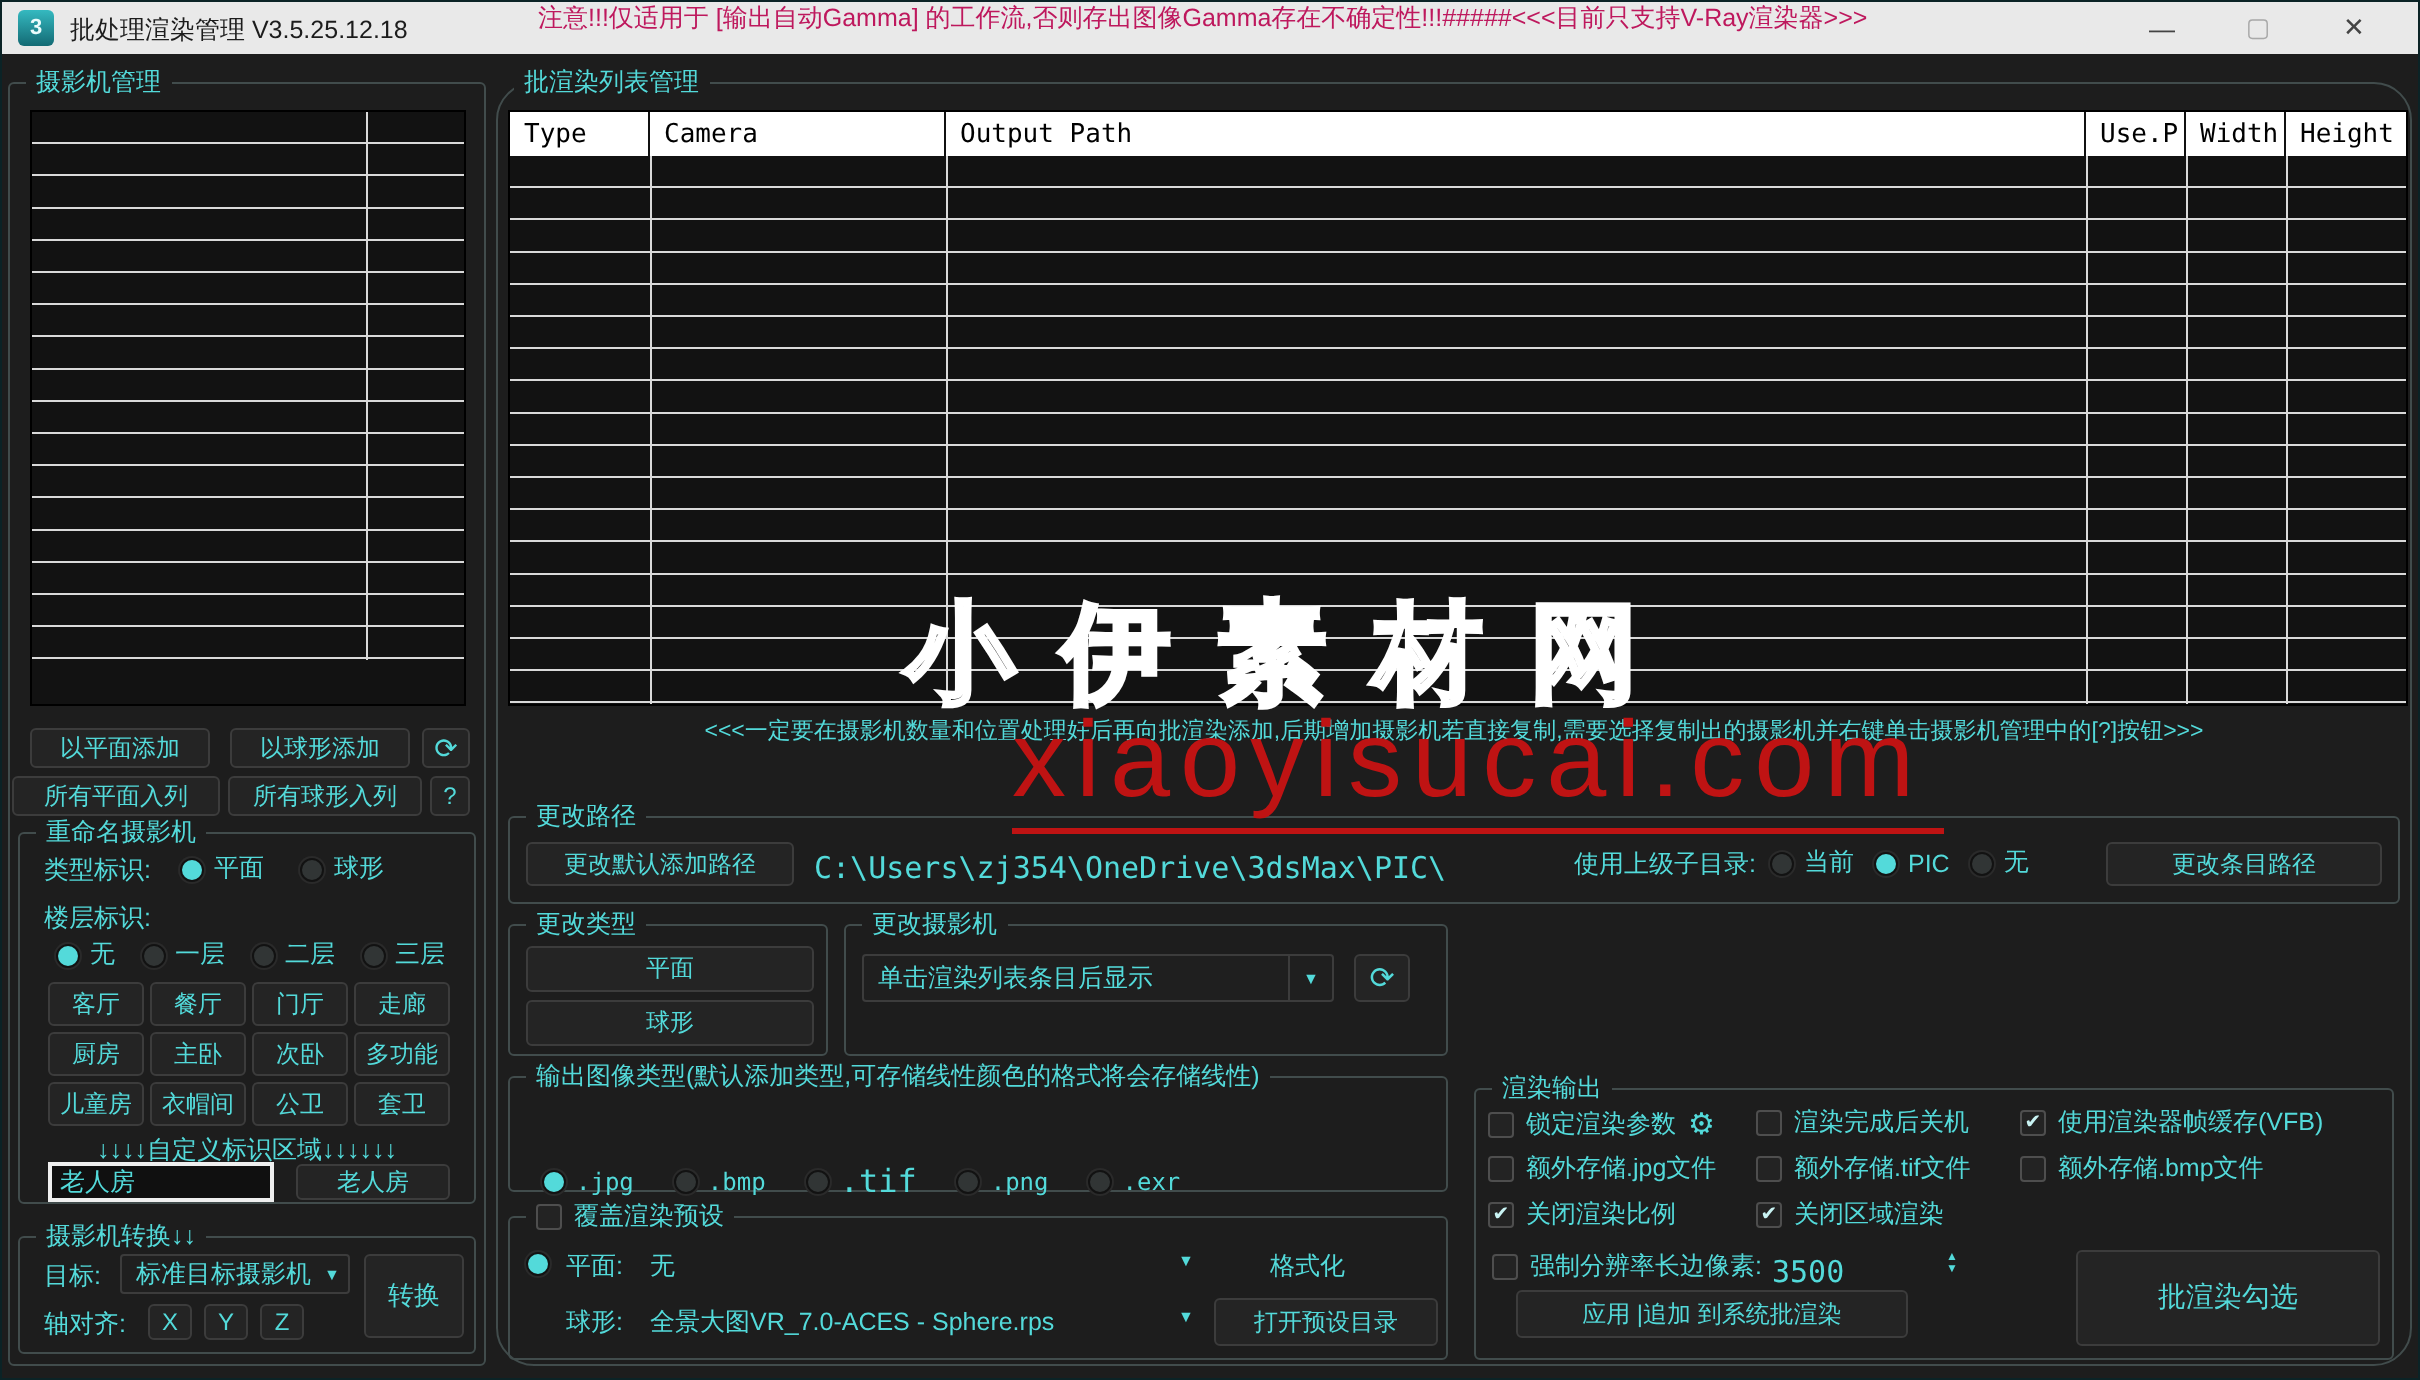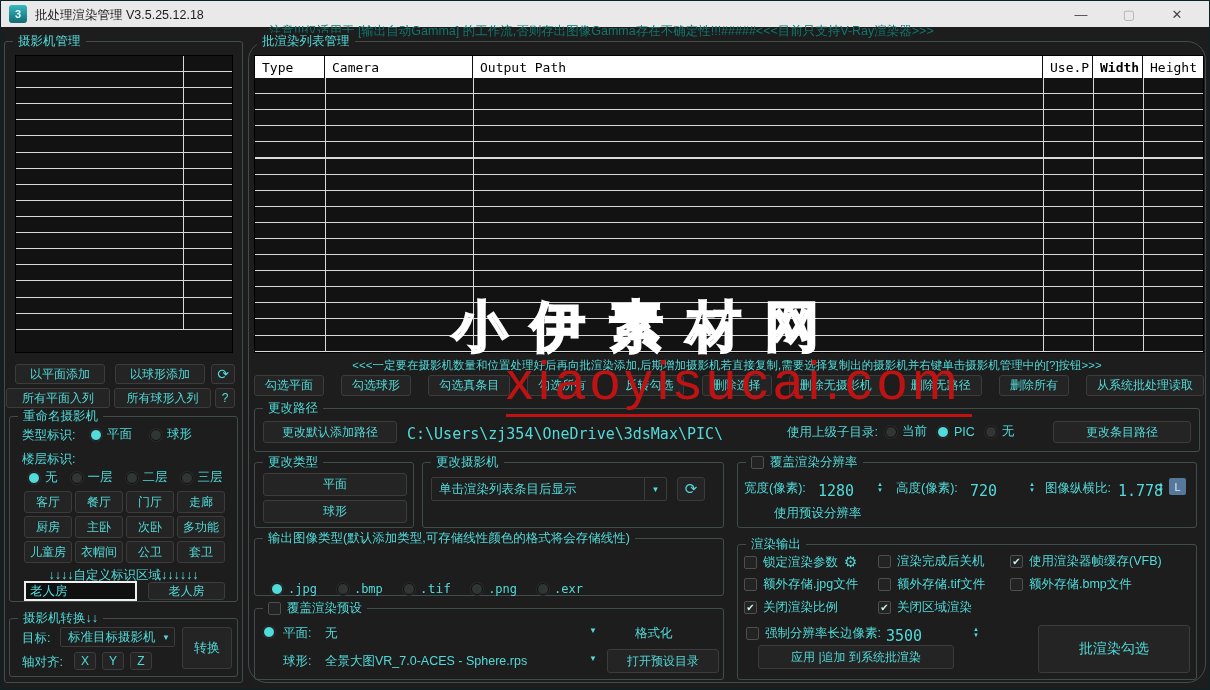--- a/index.html
+++ b/index.html
@@ -7,21 +7,21 @@
     --btn:#242424; --btnb:#3c3c3c; --grpb:#414c4c;
   }
   *{box-sizing:border-box;margin:0;padding:0;user-select:none;}
   body{width:1210px;height:690px;font-family:"Liberation Sans","DejaVu Sans",sans-serif;}
   .win{position:relative;width:1210px;height:690px;background:var(--bg);overflow:hidden;border:1px solid #0b2326;}
   .a{position:absolute;}
   
   .titlebar{position:absolute;left:0;top:0;width:100%;height:26px;background:#e9e9e9;color:#1c1c1c;font-size:12.5px;display:flex;align-items:center;}
   .appicon{position:absolute;left:8px;top:4px;width:18px;height:18px;border-radius:3px;background:linear-gradient(#35b9c0,#136a74);color:#eafcfc;font-weight:bold;font-size:11px;display:flex;align-items:center;justify-content:center;}
   .apptitle{position:absolute;left:34px;top:6px;}
-  .warn{position:absolute;left:268px;top:22px;color:#0f766e;white-space:nowrap;}
+  .warn{position:absolute;left:268px;top:0;color:#be185d;white-space:nowrap;}
   .winbtns{position:absolute;right:8px;top:0;height:26px;display:flex;}
   .winbtn{width:48px;height:26px;display:flex;align-items:center;justify-content:center;font-size:13px;color:#444;}
   .winbtn.max{color:#a9a9a9;}
   
   .group{position:absolute;border:1px solid var(--grpb);border-radius:3px;}
   .glabel{position:absolute;top:-9px;left:8px;background:var(--bg);padding:0 5px;color:var(--cy);font-size:12.5px;white-space:nowrap;display:flex;align-items:center;gap:6px;line-height:16px;}
   
   .tbl{position:absolute;background:var(--tbl);border:1px solid #000;}
   .thead{display:flex;height:22px;background:#fff;}
   .th{height:22px;background:#fff;color:#000;font-family:"DejaVu Sans Mono",monospace;font-size:13px;display:flex;align-items:center;padding-left:7px;border-right:1px solid #111;}
@@ -166,46 +166,34 @@
 
   <div class="group" style="left:247px;top:40px;width:958px;height:642px;border-radius:19px;">
     <div class="glabel">批渲染列表管理</div>
 
     <div class="tbl" style="left:5px;top:13px;width:950px;height:298px;">
       <div class="thead">
         <div class="th" style="width:70px;">Type</div>
         <div class="th" style="width:148px;">Camera</div>
         <div class="th" style="width:570px;">Output Path</div>
         <div class="th" style="width:50px;">Use.P</div>
-        <div class="th" style="width:50px;font-weight:bold;">Width</div>
+        <div class="th" style="width:50px;">Width</div>
         <div class="th" style="flex:1;">Height</div>
       </div>
       <div class="tbody" style="height:274px;">
         <div class="vline" style="left:70px;"></div>
         <div class="vline" style="left:218px;"></div>
         <div class="vline" style="left:788px;"></div>
         <div class="vline" style="left:838px;"></div>
         <div class="vline" style="left:888px;"></div>
       </div>
     </div>
 
     <div class="lbl a" style="left:0;top:316px;width:100%;text-align:center;font-size:11.5px;">&lt;&lt;&lt;一定要在摄影机数量和位置处理好后再向批渲染添加,后期增加摄影机若直接复制,需要选择复制出的摄影机并右键单击摄影机管理中的[?]按钮&gt;&gt;&gt;</div>
 
-    <div class="chkbtnrow a" style="left:5px;top:333px;width:950px;">
-      <div class="btn">勾选平面</div>
-      <div class="btn">勾选球形</div>
-      <div class="btn">勾选真条目</div>
-      <div class="btn">勾选所有</div>
-      <div class="btn">反转勾选</div>
-      <div class="btn">删除选择</div>
-      <div class="btn">删除无摄影机</div>
-      <div class="btn">删除无路径</div>
-      <div class="btn">删除所有</div>
-      <div class="btn">从系统批处理读取</div>
-    </div>
 
     <div class="group" style="left:5px;top:366px;width:946px;height:44px;">
       <div class="glabel">更改路径</div>
       <div class="btn a" style="left:8px;top:12px;width:134px;height:22px;">更改默认添加路径</div>
       <div class="lbl mono a" style="left:152px;top:16px;">C:\Users\zj354\OneDrive\3dsMax\PIC\</div>
       <div class="lbl a" style="left:532px;top:15px;">使用上级子目录:</div>
       <div class="flexrow a" style="left:630px;top:14px;gap:10px;">
         <span class="radio">
             <span class="rdot"></span>
             <span>当前</span>
@@ -230,52 +218,35 @@
 
     <div class="group" style="left:173px;top:420px;width:302px;height:66px;">
       <div class="glabel">更改摄影机</div>
       <div class="combo a" style="left:8px;top:14px;width:236px;height:24px;">
         <span class="txt">单击渲染列表条目后显示</span>
         <span class="arr"></span>
       </div>
       <div class="btn a" style="left:254px;top:14px;width:28px;height:24px;font-size:15px;">⟳</div>
     </div>
 
-    <div class="group" style="left:488px;top:420px;width:460px;height:66px;">
-      <div class="glabel">
-        <span class="cb"></span>
-        <span>覆盖渲染分辨率</span>
-      </div>
-      <div class="lbl a" style="left:6px;top:17px;">宽度(像素):</div>
-      <div class="lbl mono a" style="left:80px;top:19px;">1280</div>
-      <div class="spin a" style="left:136px;top:15px;"></div>
-      <div class="lbl a" style="left:158px;top:17px;">高度(像素):</div>
-      <div class="lbl mono a" style="left:232px;top:19px;">720</div>
-      <div class="spin a" style="left:288px;top:15px;"></div>
-      <div class="lbl a" style="left:307px;top:17px;">图像纵横比:</div>
-      <div class="lbl mono a" style="left:380px;top:19px;">1.778</div>
-      <div class="spin a" style="left:417px;top:15px;"></div>
-      <div class="a" style="left:431px;top:15px;width:17px;height:17px;background:#56789b;border-radius:2px;color:#dcebf7;font-size:11px;display:flex;align-items:center;justify-content:center;">L</div>
-      <div class="lbl a" style="left:36px;top:42px;">使用预设分辨率</div>
-    </div>
 
     <div class="group" style="left:5px;top:496px;width:470px;height:58px;">
       <div class="glabel">输出图像类型(默认添加类型,可存储线性颜色的格式将会存储线性)</div>
       <div class="flexrow a" style="left:16px;top:20px;gap:20px;margin-top:22px;">
         <span class="radio">
             <span class="rdot on"></span>
             <span class="mono" style="font-size:12px;">.jpg</span>
           </span>
         <span class="radio">
             <span class="rdot"></span>
             <span class="mono" style="font-size:12px;">.bmp</span>
           </span>
         <span class="radio">
             <span class="rdot"></span>
-            <span class="mono" style="font-size:13px;">.tif</span>
+            <span class="mono" style="font-size:16px;">.tif</span>
           </span>
         <span class="radio">
             <span class="rdot"></span>
             <span class="mono" style="font-size:12px;">.png</span>
           </span>
         <span class="radio">
             <span class="rdot"></span>
             <span class="mono" style="font-size:12px;">.exr</span>
           </span>
       </div>

